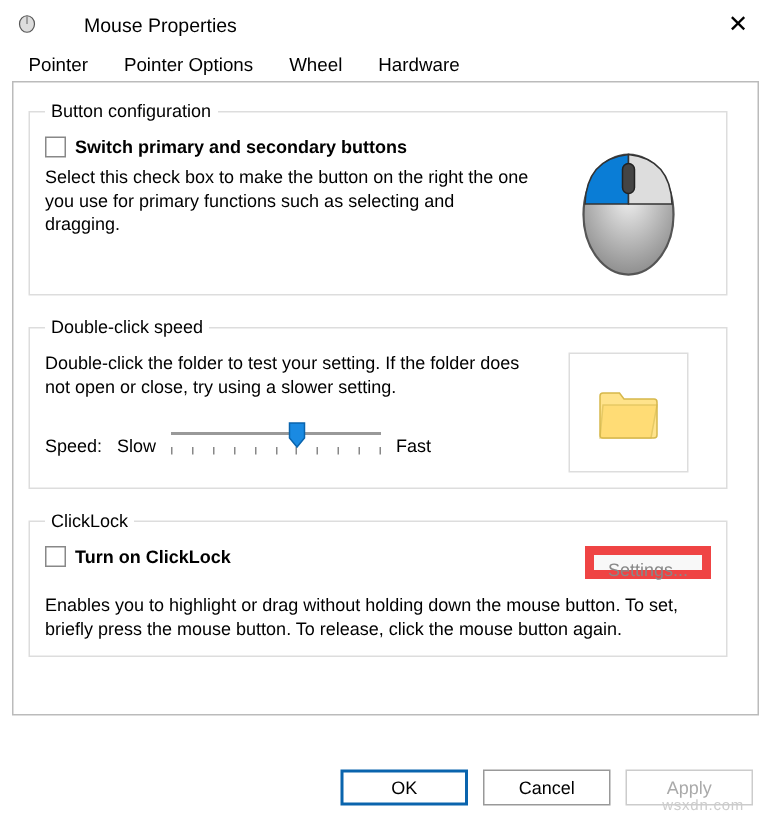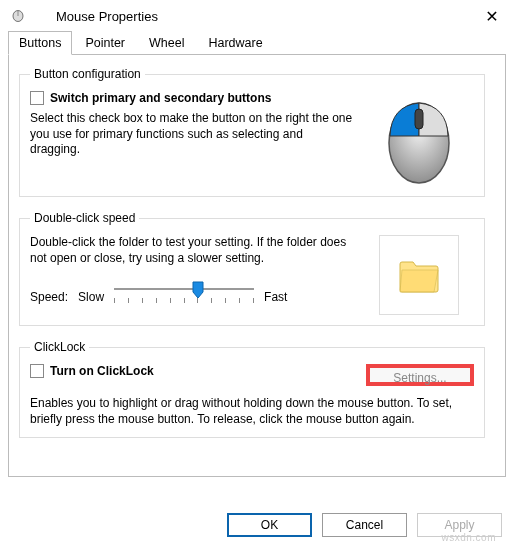--- a/index.html
+++ b/index.html
@@ -141,23 +141,23 @@
       background: #888;
       display: inline-block;
     }
     .slider-thumb {
       position: absolute;
       top: -3px;
       left: 56%;
       width: 12px; height: 18px;
     }
     .settings-btn {
-      width: 108px;
+      width: 84px;
       height: 22px;
-      border: 4px solid #ef4444;
+      border: 6px solid #ef4444;
       background: #f8f8f8;
       font-size: 12px;
       color: #888;
       text-align: center;
       line-height: 20px;
       margin-left: auto;
     }
     .clicklock-top {
       display: flex;
       align-items: flex-start;
@@ -197,22 +197,22 @@
     <svg viewBox="0 0 16 12">
         <ellipse cx="8" cy="6" rx="5" ry="5.5" fill="#ddd" stroke="#555" stroke-width="0.8"></ellipse>
         <line x1="8" y1="1" x2="8" y2="6" stroke="#555" stroke-width="0.6"></line>
       </svg>
   </span>
   <span class="title">Mouse Properties</span>
   <span class="close">✕</span>
 </div>
 
 <div class="tabs">
-  <div class="tab active">Buttons</div>
   <div class="tab">Pointer</div>
+  <div class="tab">Pointer Options</div>
   <div class="tab">Wheel</div>
   <div class="tab">Hardware</div>
 </div>
 
 <div class="tab-body">
 
   <fieldset class="group">
     <legend>Button configuration</legend>
     <div class="row">
       <div class="col-left">

